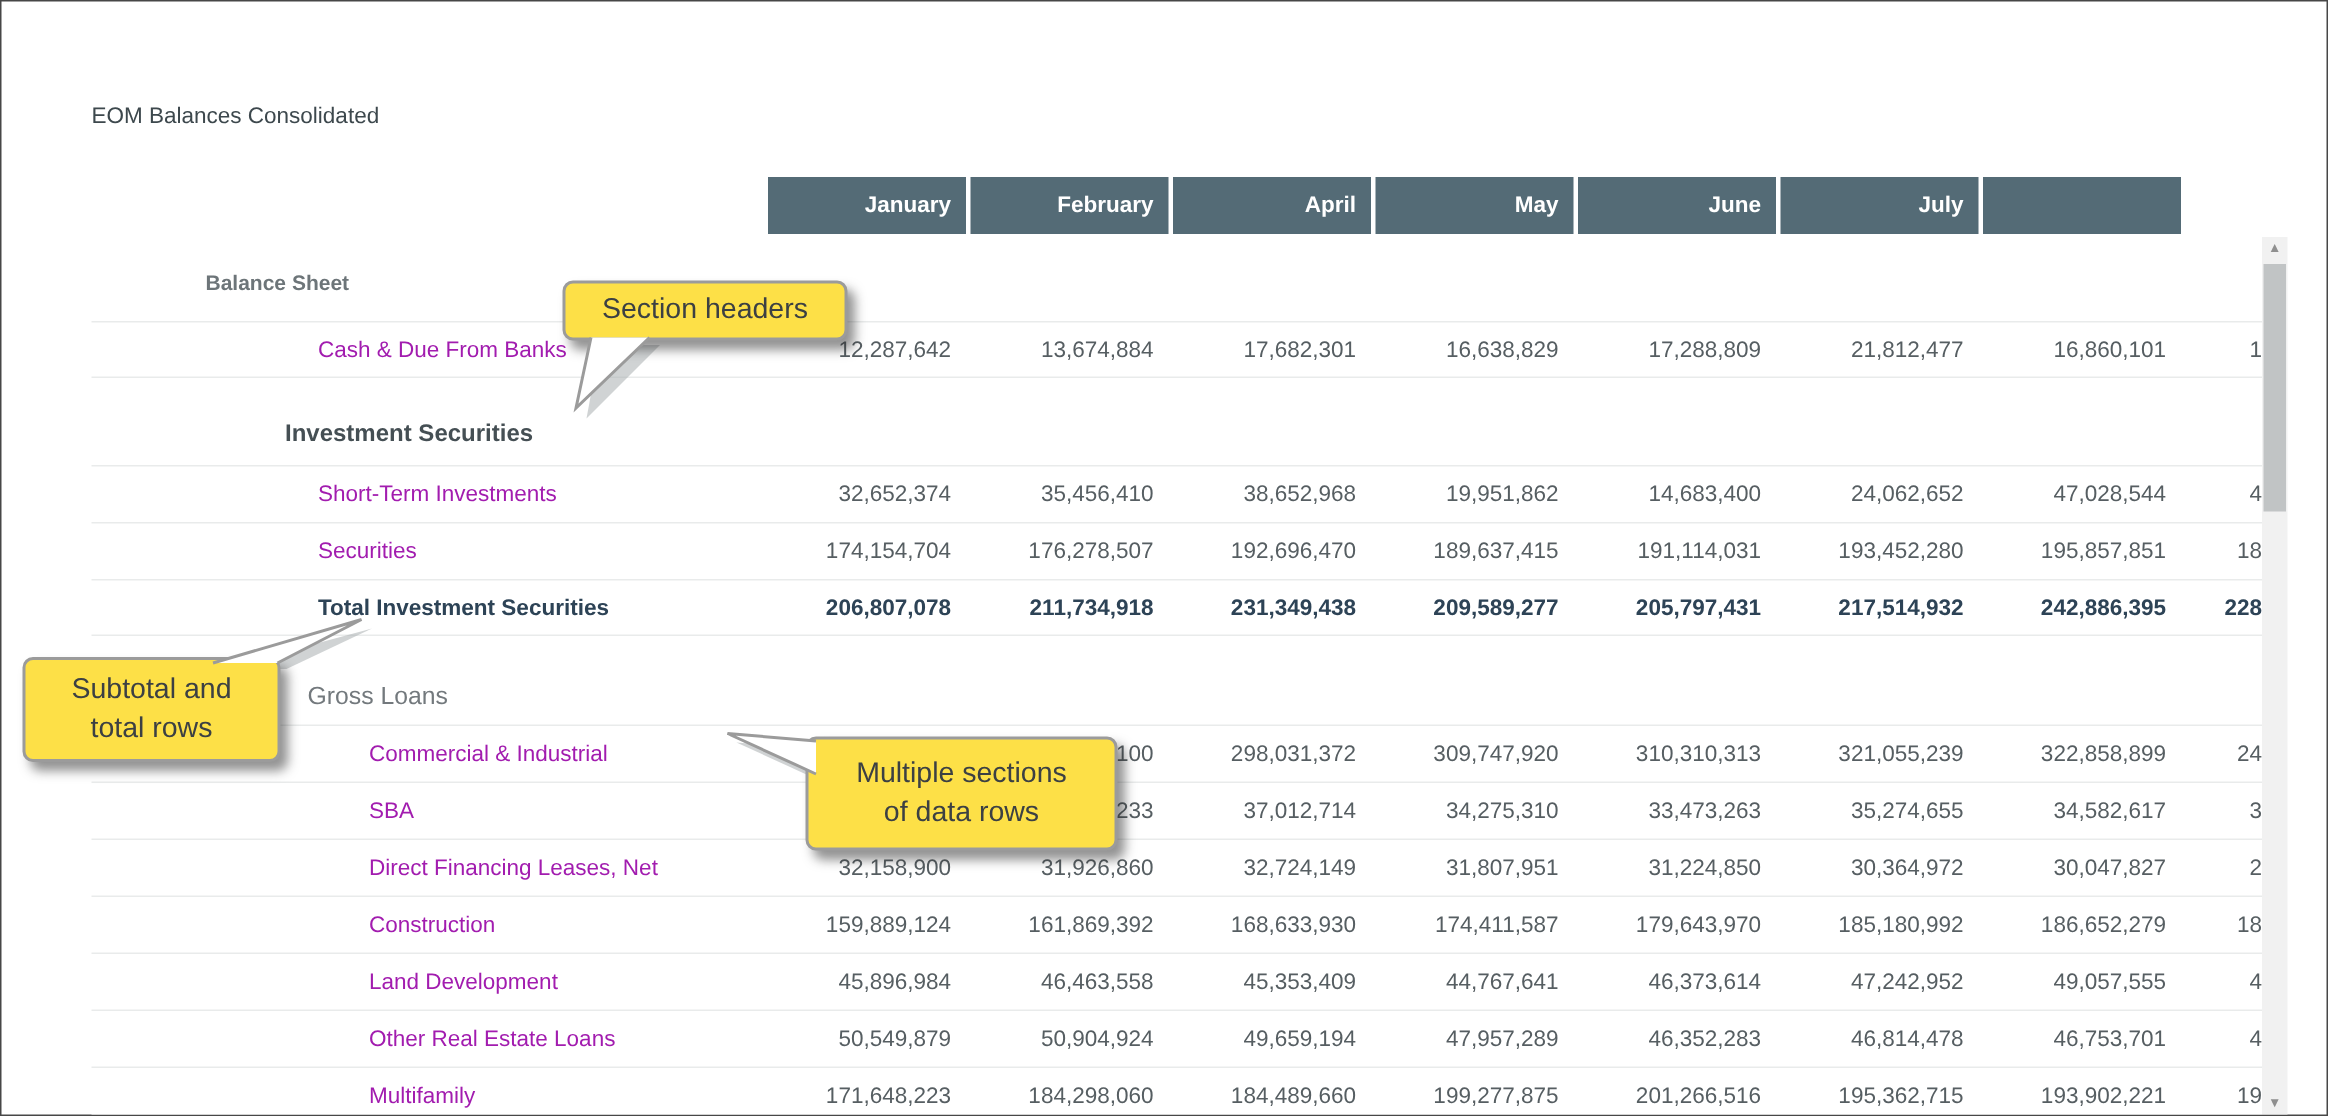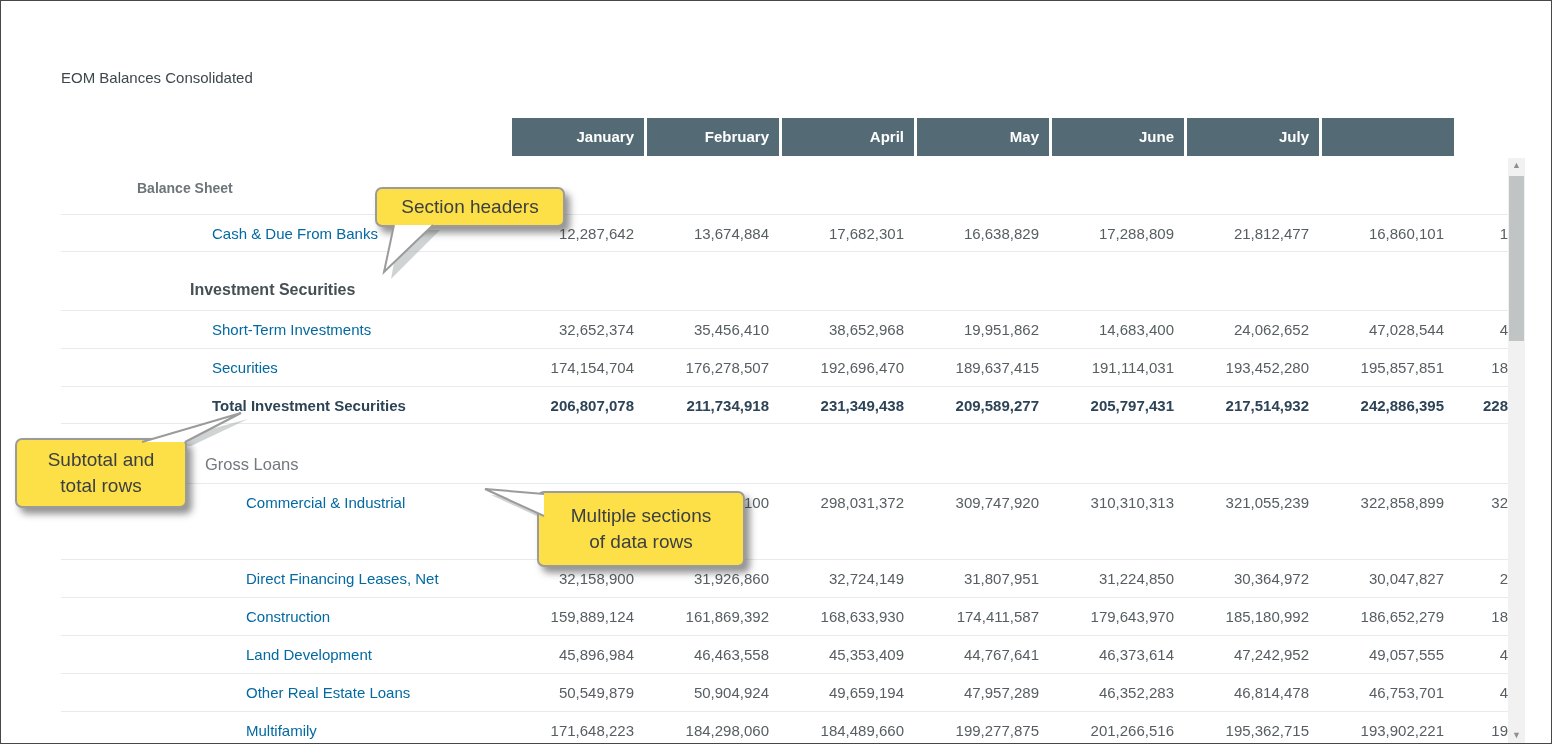--- a/index.html
+++ b/index.html
@@ -10,21 +10,21 @@
   .subtitle{position:absolute;left:60px;top:68px;font-size:15px;color:#3d484d;}
   .bs-title{position:absolute;left:136px;top:179px;font-size:14px;font-weight:bold;color:#6d7579;}
   
   .mheader{position:absolute;left:511px;top:117px;width:1019px;height:38px;display:flex;overflow:hidden;}
   .mh{flex:0 0 132px;margin-right:3px;background:#546b76;color:#ffffff;font-size:15px;font-weight:bold;
       text-align:right;line-height:38px;padding-right:10px;box-sizing:border-box;white-space:nowrap;}
   
   .row{position:absolute;left:60px;width:1447px;height:38px;box-sizing:border-box;background:#fff;}
   .line-t{border-top:1px solid #e9ebeb;}
   .line-b{border-bottom:1px solid #e9ebeb;}
-  .lb{position:absolute;top:0;line-height:37px;font-size:15px;color:#0369a1;white-space:nowrap;}
+  .lb{position:absolute;top:0;line-height:37px;font-size:15px;color:#a21caf;white-space:nowrap;}
   .n{position:absolute;top:0;width:135px;line-height:37px;font-size:15px;color:#565e62;text-align:right;
      padding-right:13px;box-sizing:border-box;white-space:nowrap;}
   .c0{left:451px}.c1{left:586px}.c2{left:721px}.c3{left:856px}.c4{left:991px}.c5{left:1126px}.c6{left:1261px}
   .cp{position:absolute;left:1396px;top:0;width:51px;line-height:37px;font-size:15px;color:#565e62;
       text-align:right;white-space:nowrap;overflow:hidden;}
   .row.total .lb,.row.total .n,.row.total .cp{font-weight:bold;color:#2d4356;}
   .row.sect{height:30px;background:transparent;}
   .row.sect .lb{line-height:30px;font-size:16px;font-weight:bold;color:#454f54;}
   .row.sectlight .lb{font-weight:normal;color:#73797d;font-size:16.5px;}
   
@@ -123,23 +123,34 @@
 
   <div class="row line-t" style="top:482px">
     <span class="lb" style="left:185px">Commercial &amp; Industrial</span>
     <span class="n c0"></span>
     <span class="n c1">100</span>
     <span class="n c2">298,031,372</span>
     <span class="n c3">309,747,920</span>
     <span class="n c4">310,310,313</span>
     <span class="n c5">321,055,239</span>
     <span class="n c6">322,858,899</span>
-    <span class="cp">32</span>
-  </div>
-
+    <span class="cp">24</span>
+  </div>
+
+  <div class="row line-t" style="top:520px">
+    <span class="lb" style="left:185px">SBA</span>
+    <span class="n c0"></span>
+    <span class="n c1">233</span>
+    <span class="n c2">37,012,714</span>
+    <span class="n c3">34,275,310</span>
+    <span class="n c4">33,473,263</span>
+    <span class="n c5">35,274,655</span>
+    <span class="n c6">34,582,617</span>
+    <span class="cp">3</span>
+  </div>
 
   <div class="row line-t" style="top:558px">
     <span class="lb" style="left:185px">Direct Financing Leases, Net</span>
     <span class="n c0">32,158,900</span>
     <span class="n c1">31,926,860</span>
     <span class="n c2">32,724,149</span>
     <span class="n c3">31,807,951</span>
     <span class="n c4">31,224,850</span>
     <span class="n c5">30,364,972</span>
     <span class="n c6">30,047,827</span>

